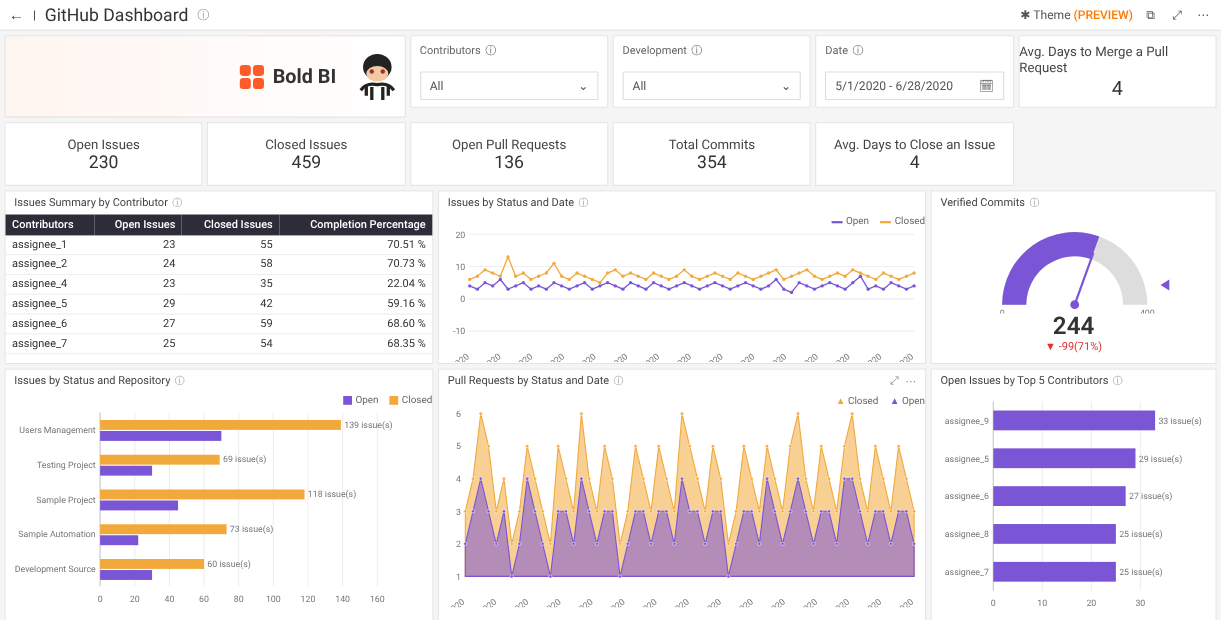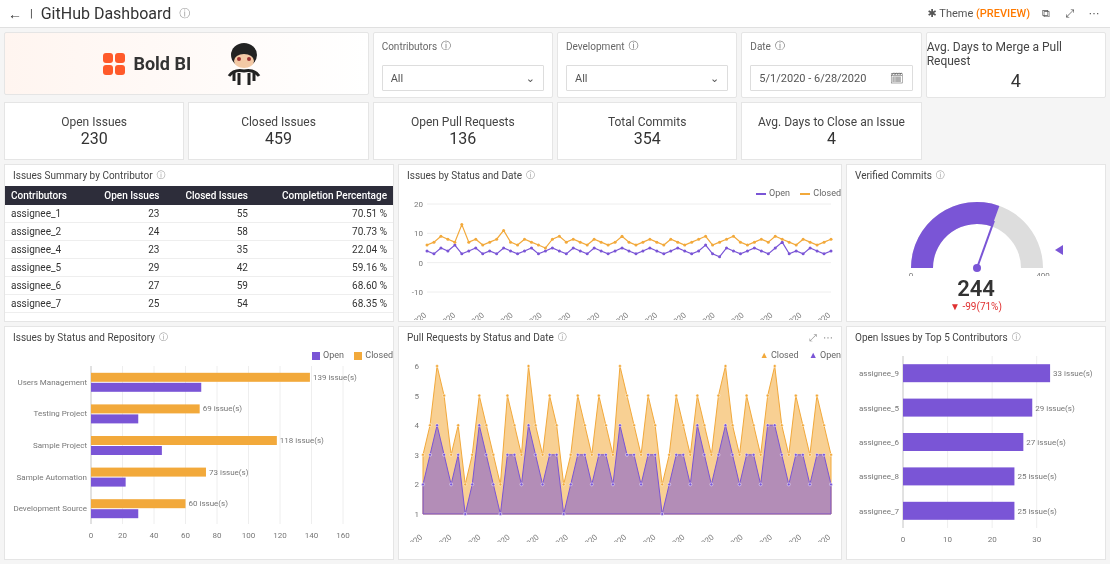--- a/index.html
+++ b/index.html
@@ -7,21 +7,21 @@
   .topbar { background: #fff; border-bottom: 1px solid #e0e0e0; display: flex; align-items: center; height: 28px; padding: 0 8px; gap: 8px; }
   .topbar .back { font-size: 14px; color: #333; cursor: pointer; }
   .topbar .title { font-weight: 400; font-size: 16px; }
   .topbar .spacer { flex: 1; }
   .topbar .theme { font-size: 11px; color: #555; }
   .topbar .preview { color: #ff7a00; font-weight: 500; }
   .topbar .tb-icon { width: 16px; height: 16px; display: inline-flex; align-items:center; justify-content:center; color:#555; cursor:pointer; }
 
   .grid { display: grid; grid-template-columns: repeat(6, 1fr); gap: 4px; padding: 4px; }
   .card { background: #fff; border: 1px solid #e5e5e5; border-radius: 2px; }
-  .logo-card { grid-column: span 2; height: 63px; display:flex; align-items:center; justify-content:center; gap:28px; background: linear-gradient(90deg,#fff5f0,#fff); }
+  .logo-card { grid-column: span 2; height: 75px; display:flex; align-items:center; justify-content:flex-end; gap:12px; background: linear-gradient(90deg,#fff5f0,#fff); }
   .filter-card { height: 66px; padding: 6px 8px; display:flex; flex-direction:column; gap:6px; }
   .filter-card .label { font-size: 10px; color:#666; display:flex; align-items:center; gap:4px; }
   .filter-card .sel { border:1px solid #ddd; border-radius:1px; height:26px; display:flex; align-items:center; justify-content:space-between; padding:0 8px; font-size:11px; color:#555; margin-top:auto; }
   .metric-card { grid-column: span 2; height:66px; display:flex; flex-direction:column; align-items:center; justify-content:center; gap:2px; }
   .metric-card .mlabel { font-size:12px; color:#444; }
   .metric-card .mval { font-size:18px; font-weight:400; color:#333; }
 
   .stat-row { display:grid; grid-template-columns: repeat(6,1fr); gap:4px; padding:0 4px 4px; }
   .stat-card { background:#fff; border:1px solid #e5e5e5; height:58px; display:flex; flex-direction:column; align-items:center; justify-content:center; }
   .stat-card .s-label { font-size:12px; color:#444; }

